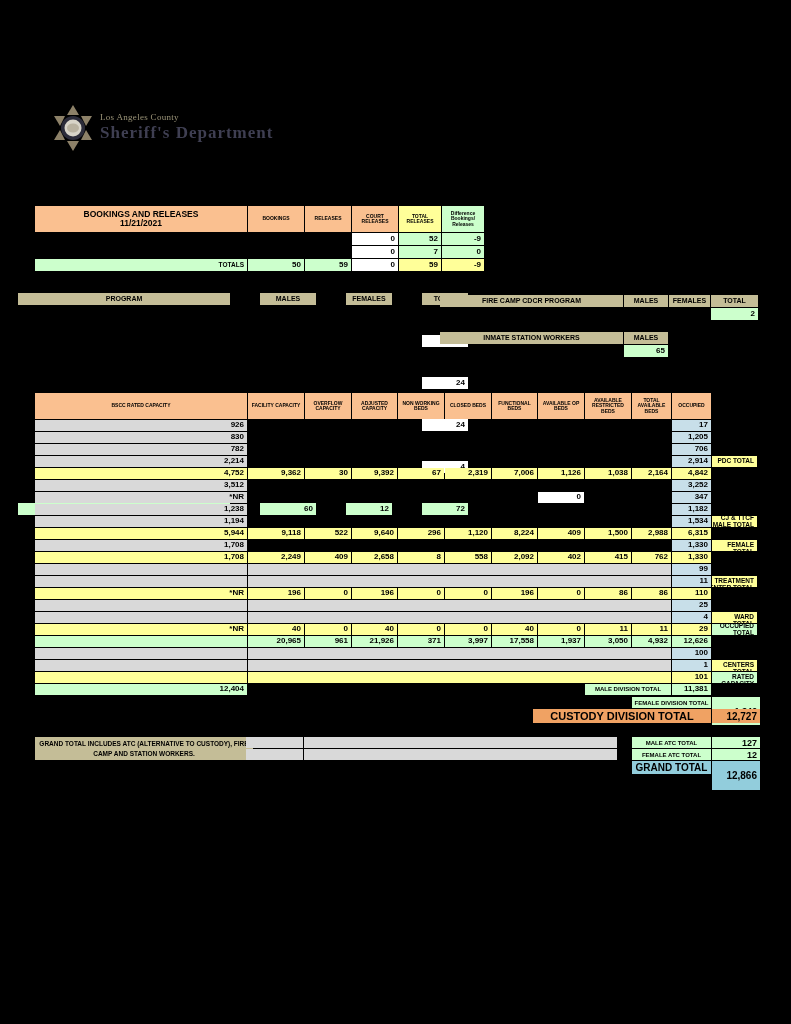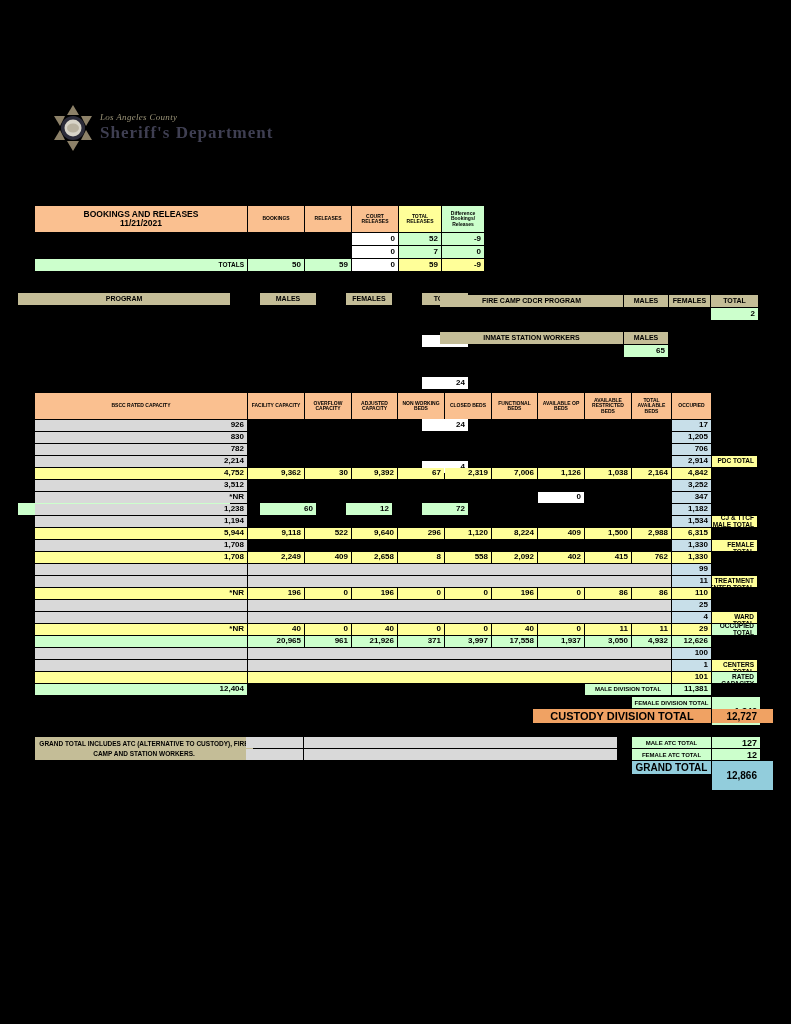--- a/index.html
+++ b/index.html
@@ -3,21 +3,21 @@
 <meta charset="utf-8">
 <style>
   html,body{margin:0;padding:0;background:#000;}
   .page{position:relative;width:791px;height:1024px;background:#000;overflow:hidden;
         font-family:"Liberation Sans",sans-serif;color:#000;}
 
   
   .logo{position:absolute;left:52px;top:104px;display:flex;align-items:flex-start;}
   .logo svg{width:42px;height:48px;}
   .logo-text{margin-left:6px;margin-top:8px;}
-  .logo-line1{font-family:"Liberation Serif",serif;font-style:italic;font-size:9px;
+  .logo-line1{font-family:"Liberation Serif",serif;font-size:9px;
               color:#9b9478;letter-spacing:.3px;}
   .logo-line2{font-family:"Liberation Serif",serif;font-weight:bold;font-size:17px;
               color:#3f3f52;filter:blur(.7px);letter-spacing:1px;margin-top:1px;}
 
   
   .grid{position:absolute;display:grid;gap:1px;background:transparent;}
   .c{display:flex;align-items:center;overflow:hidden;line-height:1.05;}
   .blk{background:transparent;}
   .orange{background:var(--header-orange);}
   .tan{background:var(--tan);}
@@ -46,21 +46,21 @@
                grid-template-rows:12px;grid-auto-rows:12px;}
   #facility-grid{left:35px;top:393px;
     grid-template-columns:212px 56px 46px 45px 46px 46px 45px 46px 46px 39px 39px 45px;
     grid-template-rows:26px;grid-auto-rows:11px;}
 
   
   .abs{position:absolute;display:flex;align-items:center;overflow:hidden;}
   .albl{justify-content:center;font-weight:bold;font-size:6px;text-align:center;}
   .anum{justify-content:flex-end;font-weight:bold;font-size:9px;padding-right:3px;}
   .big{font-size:11px;font-weight:bold;justify-content:center;}
-  .bignum{font-size:10px;font-weight:bold;justify-content:flex-end;padding-right:16px;}
+  .bignum{font-size:10px;font-weight:bold;justify-content:flex-end;padding-right:3px;}
   .note{font-size:6.5px;font-weight:bold;text-align:center;justify-content:center;line-height:1.5;padding:0 4px;}
 </style>
 </head>
 <body>
 
 <div class="page">
 
   <div class="logo">
     <svg viewBox="0 0 42 48">
       <polygon points="21,1 27,11 15,11" fill="#8d8168"></polygon>

